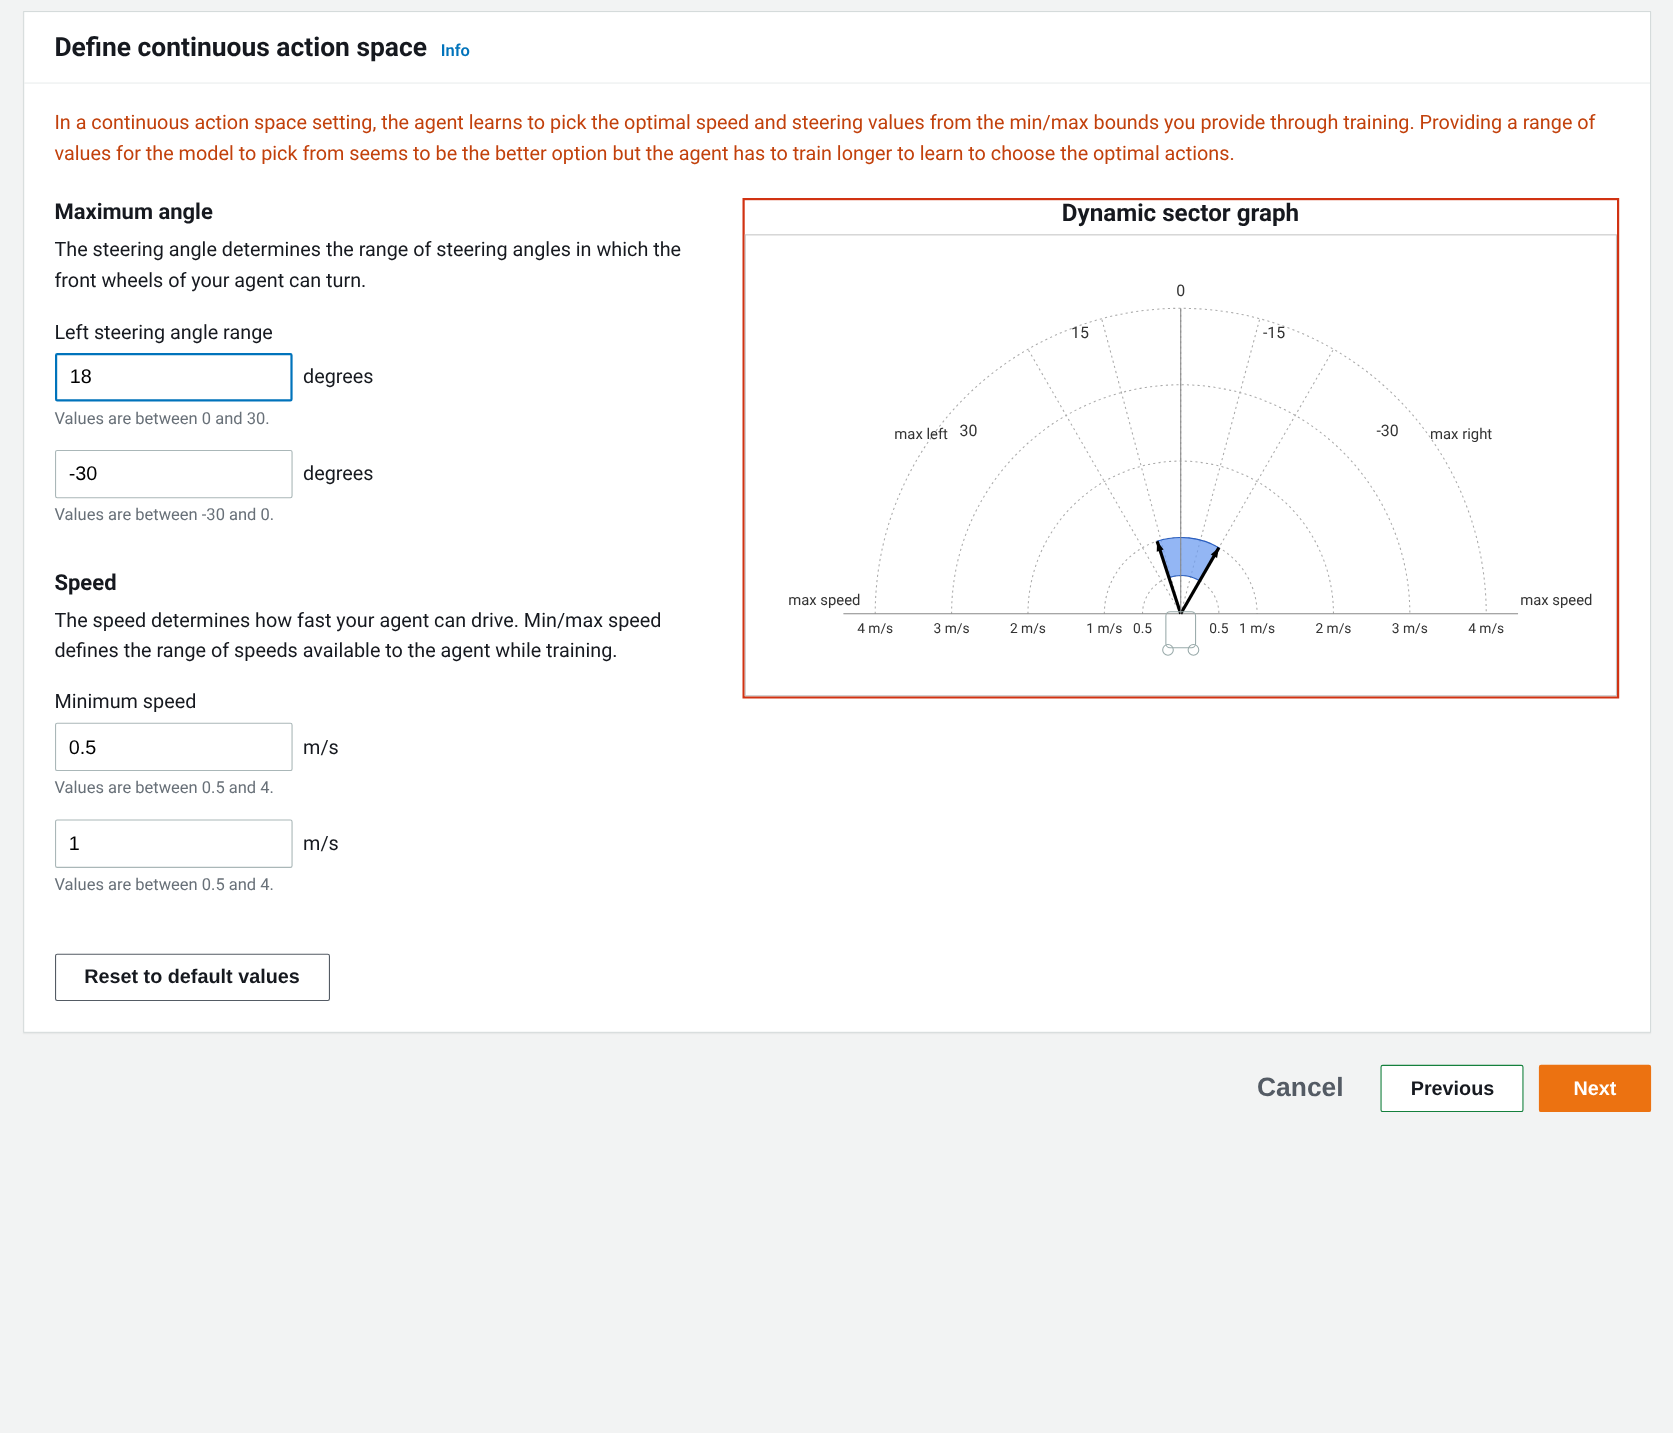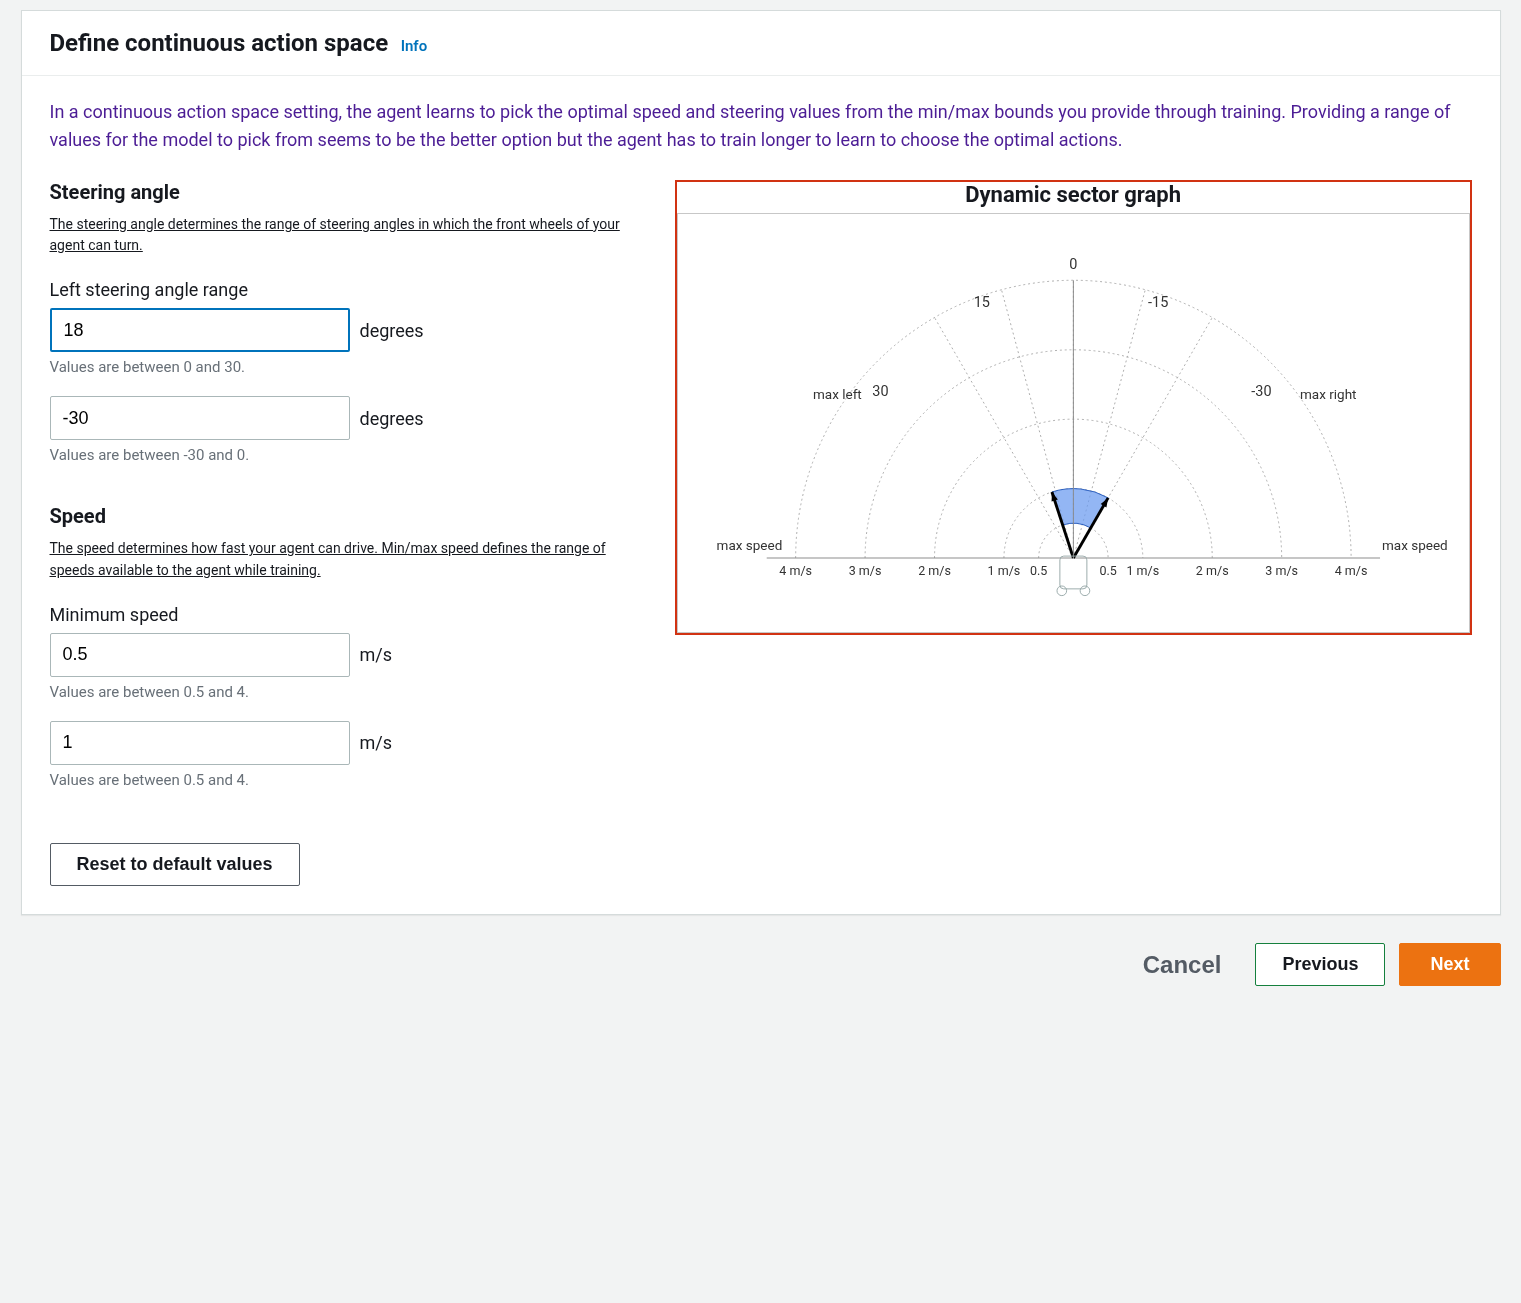--- a/index.html
+++ b/index.html
@@ -28,30 +28,30 @@
     display: inline;
   }
   .info-link {
     color: #0073bb;
     font-size: 15px;
     font-weight: 600;
     margin-left: 8px;
     cursor: pointer;
   }
   .card-body { padding: 22px 28px 28px 28px; }
-  .intro { font-size: 18px; line-height: 1.55; color: #4c1d95; }
+  .intro { font-size: 18px; line-height: 1.55; color: #c2410c; }
   .columns { display: flex; gap: 28px; margin-top: 26px; }
   .col-left { flex: 0 0 42%; }
   .col-right { flex: 1; }
   .section-heading { font-size: 20px; font-weight: 700; margin-bottom: 10px; }
-  .section-desc { font-size: 14px; line-height: 1.55; margin-bottom: 22px; text-decoration: underline; }
+  .section-desc { font-size: 18px; line-height: 1.55; margin-bottom: 22px; }
   .field-label { font-size: 18px; margin-bottom: 8px; }
   .input-row { display: flex; align-items: center; gap: 10px; margin-bottom: 6px; }
   .num-input {
-    width: 300px;
+    width: 216px;
     height: 44px;
     padding: 6px 12px;
     font-size: 18px;
     border: 1px solid #aab7b8;
     border-radius: 2px;
   }
   .num-input.focused {
     border: 2px solid #0073bb;
     outline: none;
   }
@@ -128,21 +128,21 @@
     <span class="card-title">Define continuous action space</span>
     <span class="info-link">Info</span>
   </div>
 
   <div class="card-body">
     <div class="intro">In a continuous action space setting, the agent learns to pick the optimal speed and steering values from the min/max bounds you provide through training. Providing a range of values for the model to pick from seems to be the better option but the agent has to train longer to learn to choose the optimal actions.</div>
 
     <div class="columns">
       <div class="col-left">
 
-        <div class="section-heading">Steering angle</div>
+        <div class="section-heading">Maximum angle</div>
         <div class="section-desc">The steering angle determines the range of steering angles in which the front wheels of your agent can turn.</div>
 
         <div class="field-label">Left steering angle range</div>
         <div class="input-row">
           <input type="number" class="num-input focused" value="18" style="">
           <span class="unit">degrees</span>
         </div>
         <div class="hint">Values are between 0 and 30.</div>
 
         <div class="input-row">

